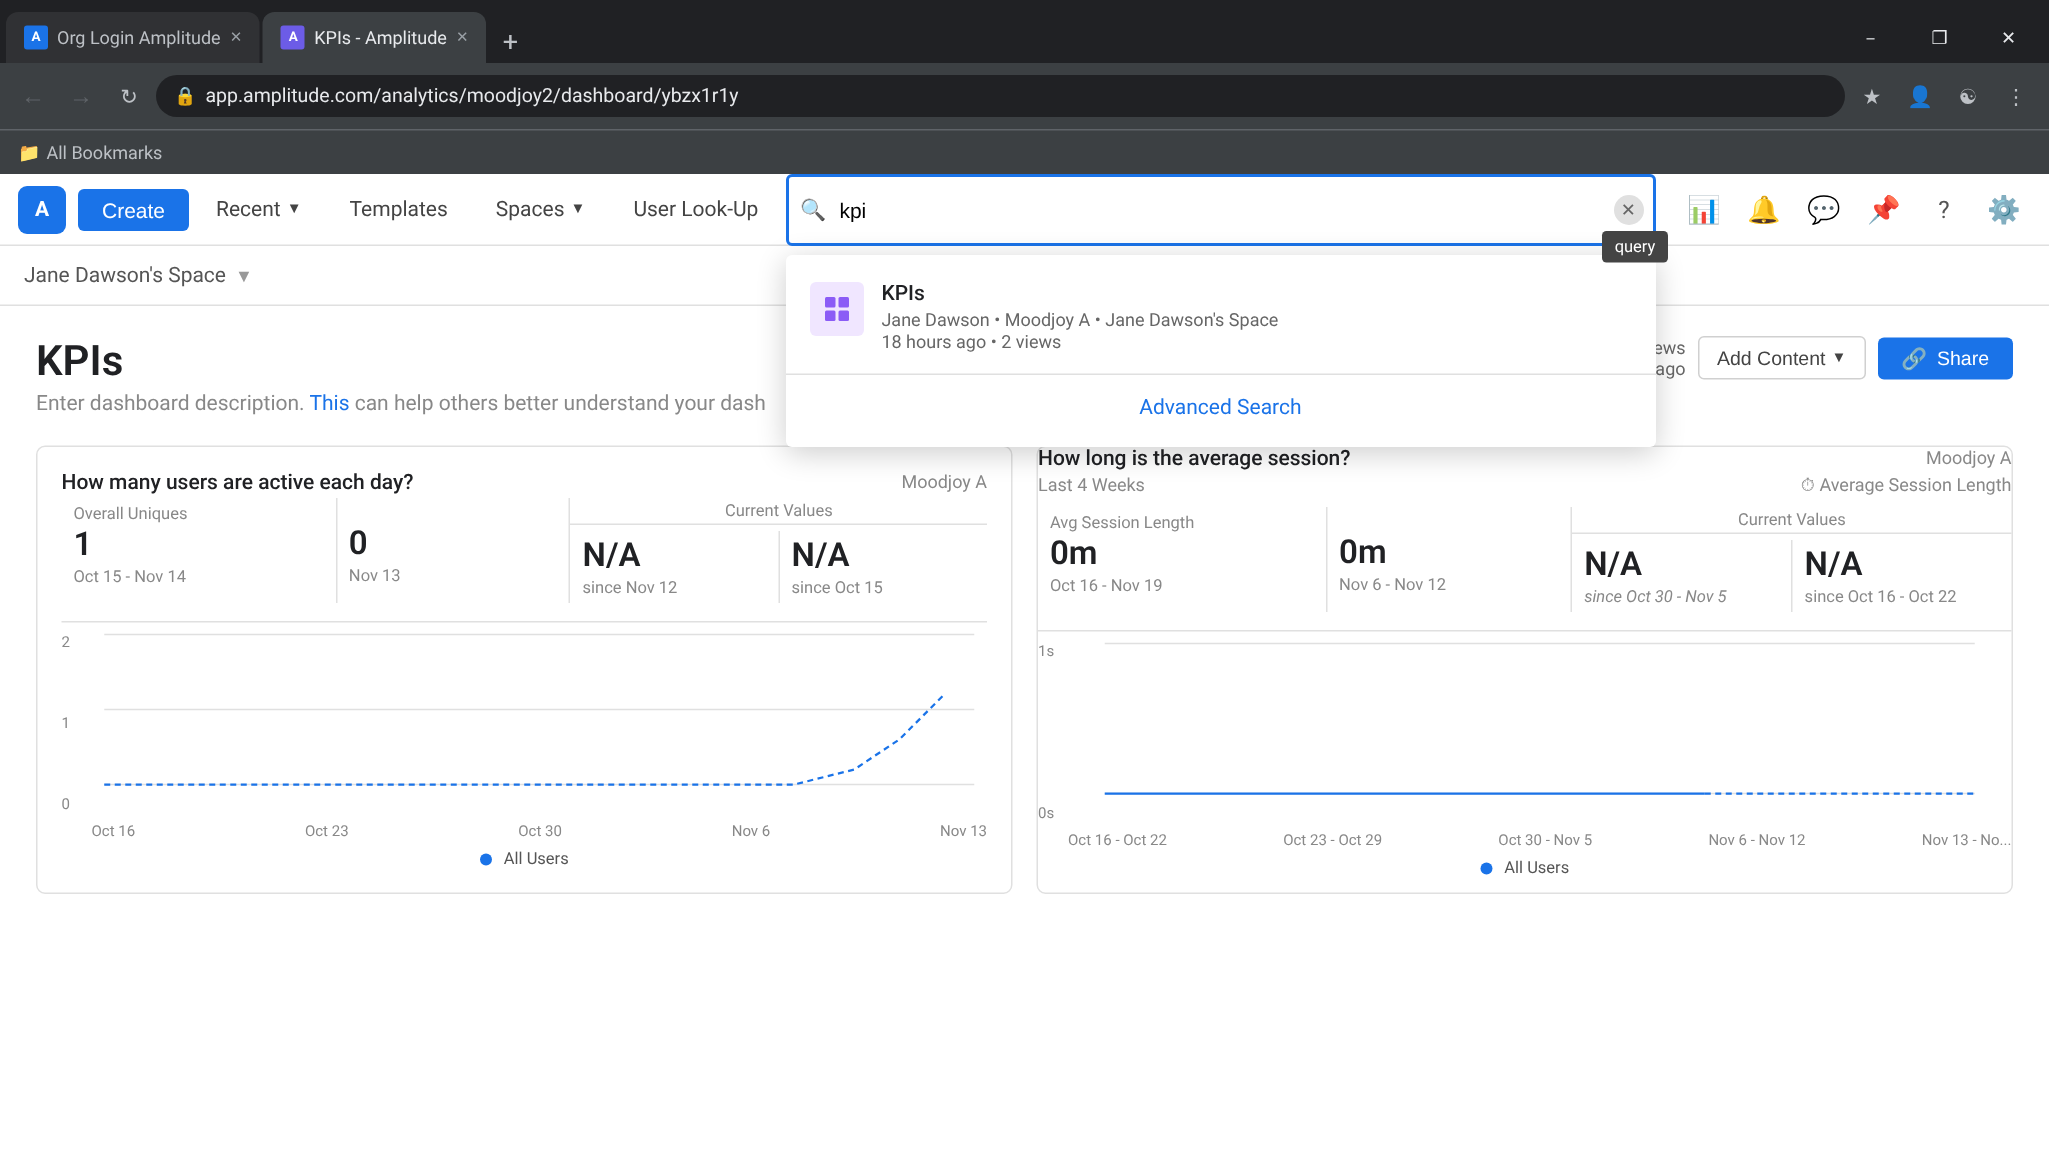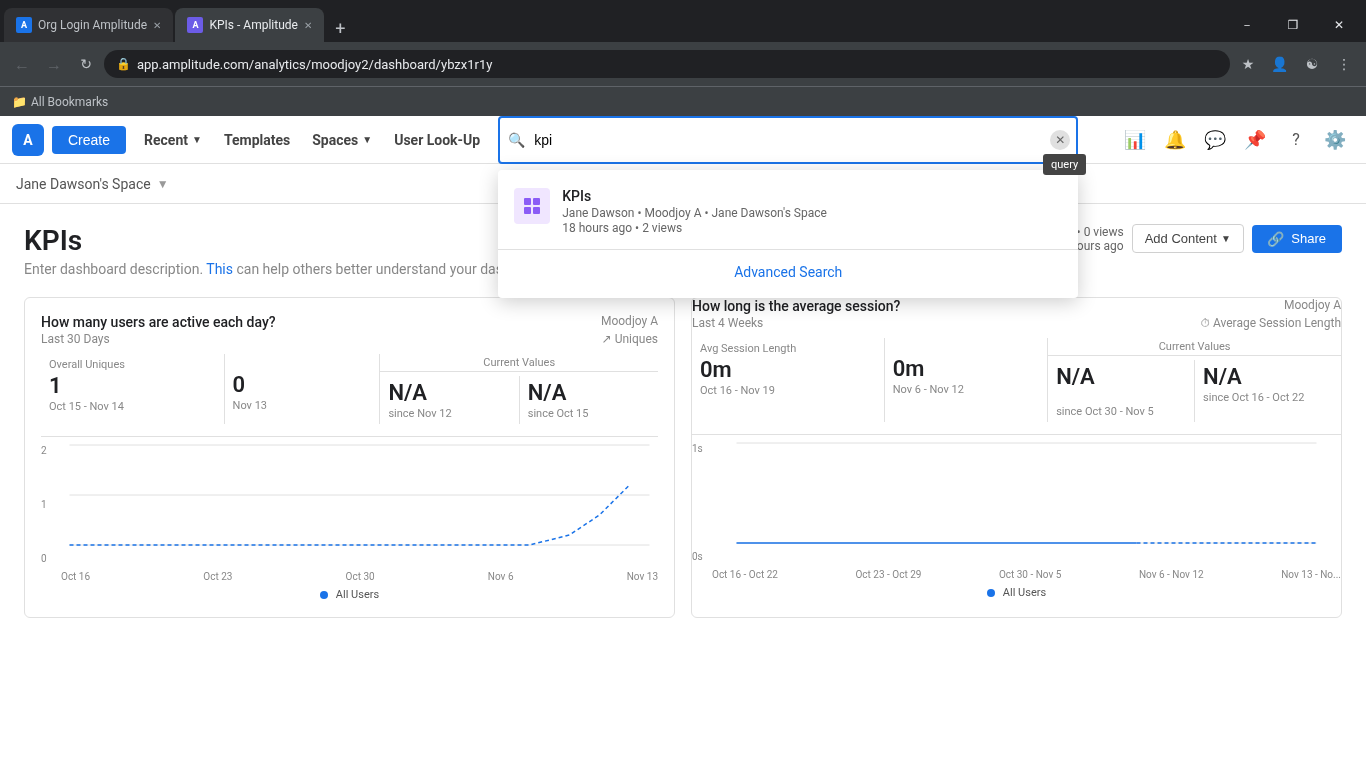--- a/index.html
+++ b/index.html
@@ -51,21 +51,21 @@
 </div>
 
 <div style="background:#fff; height:calc(768px - 116px); overflow:hidden;">
 
   <div style="height:48px;background:#fff;border-bottom:1px solid #e0e0e0;display:flex;align-items:center;padding:0 12px;gap:8px;position:relative;z-index:100;">
     <div style="width:32px;height:32px;background:#1a73e8;border-radius:6px;display:flex;align-items:center;justify-content:center;color:white;font-weight:bold;font-size:14px;cursor:pointer;">
       <span>A</span>
     </div>
     <button style="background:#1a73e8;color:white;border:none;padding:6px 16px;border-radius:4px;font-size:14px;font-weight:500;cursor:pointer;">Create</button>
 
-    <div style="display:flex;align-items:center;gap:2px;font-weight:bold;">
+    <div style="display:flex;align-items:center;gap:12px;">
       <div style="padding:6px 10px;font-size:14px;color:#444;cursor:pointer;border-radius:4px;display:flex;align-items:center;gap:4px;">
         <span>Recent</span>
         <span style="font-size:10px;">▼</span>
       </div>
       <div style="padding:6px 10px;font-size:14px;color:#444;cursor:pointer;border-radius:4px;text-align:center;">
         <span>Templates</span>
       </div>
       <div style="padding:6px 10px;font-size:14px;color:#444;cursor:pointer;border-radius:4px;display:flex;align-items:center;gap:4px;">
         <span>Spaces</span>
         <span style="font-size:10px;">▼</span>
@@ -150,27 +150,20 @@
       <span>Enter dashboard description. </span><span style="color:#1a73e8;cursor:pointer;">This</span><span> can help others better understand your dash</span>
     </div>
 
     <div style="display:grid;grid-template-columns:1fr 1fr;gap:16px;">
 
       <div style="background:white;border:1px solid #e0e0e0;border-radius:6px;padding:16px;">
         <div style="display:flex;justify-content:space-between;align-items:flex-start;margin-bottom:2px;">
           <div style="font-size:14px;font-weight:500;color:#202124;">How many users are active each day?</div>
           <div style="font-size:12px;color:#888;">Moodjoy A</div>
         </div>
-        <div style="display:flex;justify-content:space-between;align-items:center;margin-bottom:8px;">
-          <div style="font-size:12px;color:#888;">Last 30 Days</div>
-          <div style="font-size:12px;color:#888;display:flex;align-items:center;gap:3px;">
-            <span>↗</span>
-            <span>Uniques</span>
-          </div>
-        </div>
 
         <div style="display:flex;border-bottom:1px solid #e0e0e0;padding-bottom:12px;margin-bottom:8px;">
           <div style="flex:1.2;padding:4px 8px;border-right:1px solid #e0e0e0;">
             <div style="font-size:11px;color:#888;margin-bottom:2px;">Overall Uniques</div>
             <div style="font-size:22px;font-weight:600;color:#202124;">1</div>
             <div style="font-size:11px;color:#888;margin-top:2px;">Oct 15 - Nov 14</div>
           </div>
           <div style="flex:1;padding:4px 8px;border-right:1px solid #e0e0e0;">
             <div style="height:14px;"></div>
             <div style="font-size:22px;font-weight:600;color:#202124;">0</div>
@@ -245,21 +238,21 @@
           <div style="flex:1;padding:4px 8px;border-right:1px solid #e0e0e0;">
             <div style="height:14px;"></div>
             <div style="font-size:22px;font-weight:600;color:#202124;">0m</div>
             <div style="font-size:11px;color:#888;margin-top:2px;">Nov 6 - Nov 12</div>
           </div>
           <div style="flex:2;display:flex;flex-direction:column;">
             <div style="font-size:11px;color:#888;text-align:center;padding:2px 0;border-bottom:1px solid #e0e0e0;margin-bottom:4px;">Current Values</div>
             <div style="display:flex;flex:1;">
               <div style="flex:1;padding:4px 8px;border-right:1px solid #e0e0e0;">
                 <div style="font-size:22px;font-weight:600;color:#202124;">N/A</div>
-                <div style="font-size:11px;color:#888;margin-top:16px;">since Oct 30 - Nov 5</div>
+                <div style="font-size:11px;color:#888;margin-top:2px;font-style:italic;">since Oct 30 - Nov 5</div>
               </div>
               <div style="flex:1;padding:4px 8px;">
                 <div style="font-size:22px;font-weight:600;color:#202124;">N/A</div>
                 <div style="font-size:11px;color:#888;margin-top:2px;">since Oct 16 - Oct 22</div>
               </div>
             </div>
           </div>
         </div>
 
         <div style="position:relative;">

